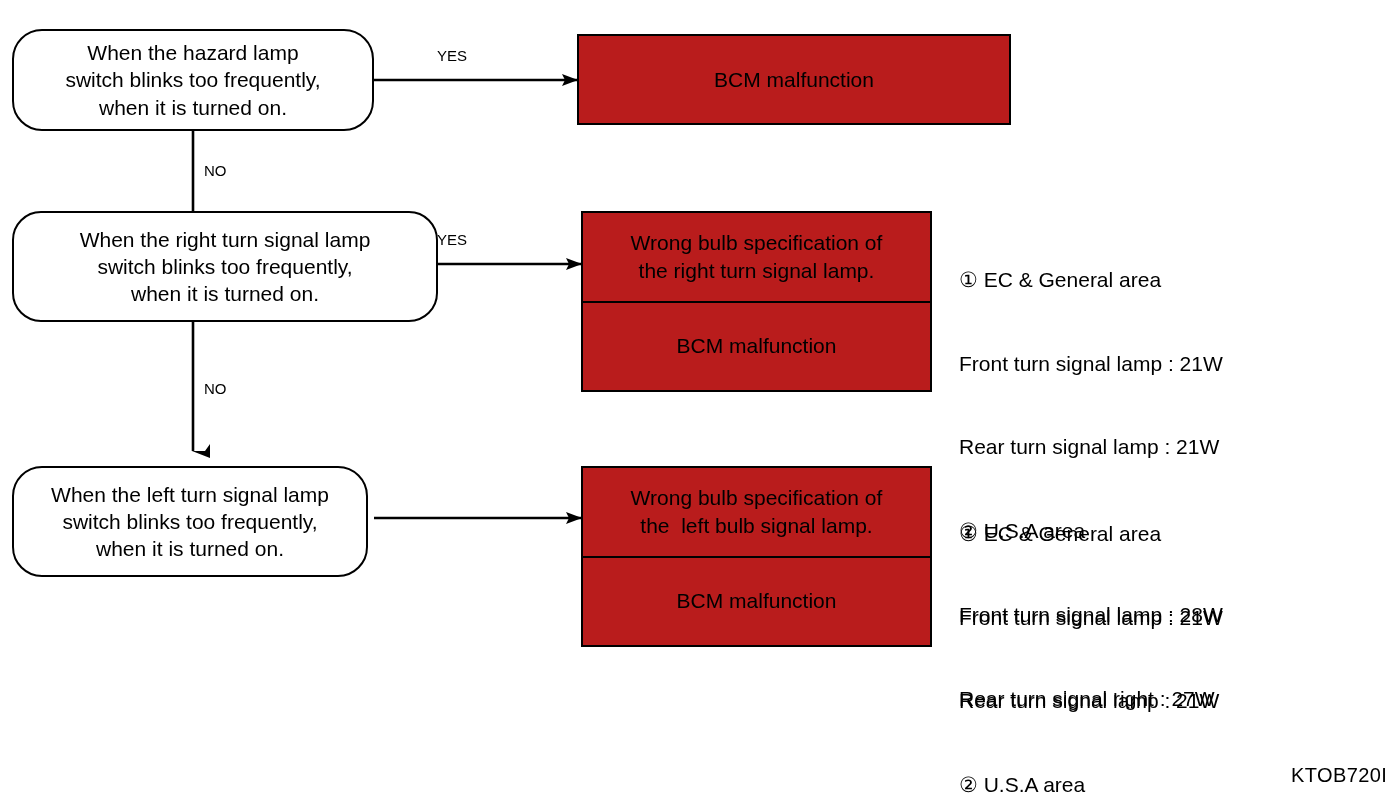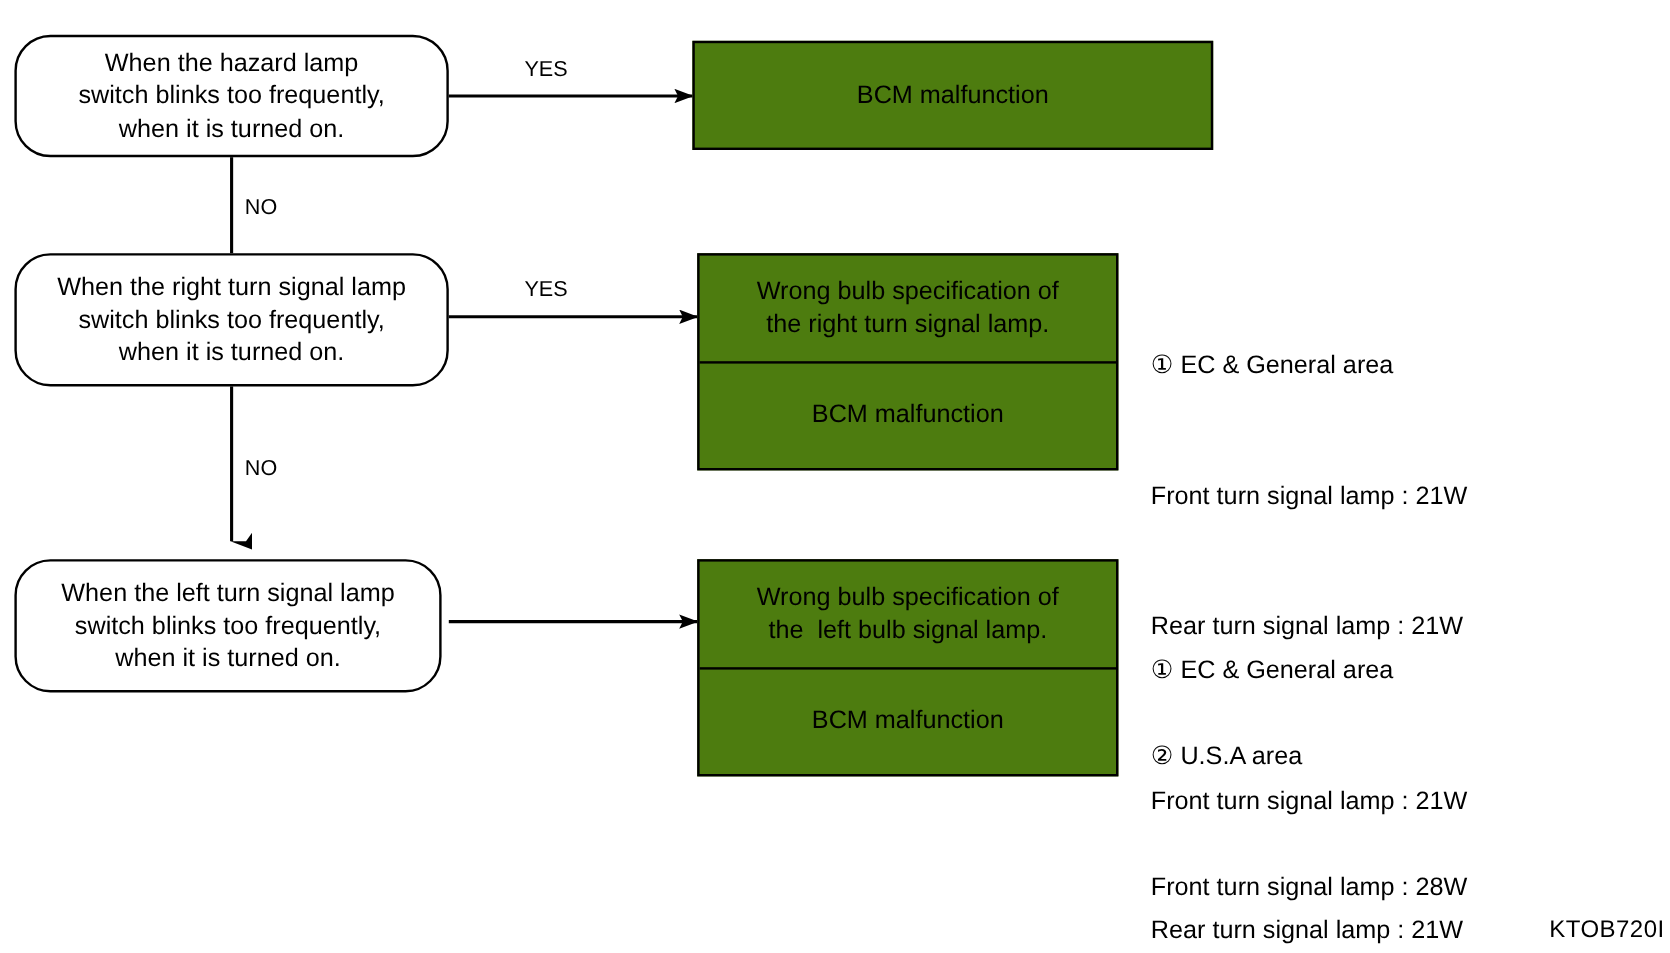--- a/index.html
+++ b/index.html
@@ -44,21 +44,21 @@
   .node .line {
     display: block;
     white-space: pre;
     line-height: 1.30;
     font-size: 21px;
   }
   .resultbox {
     position: absolute;
     box-sizing: border-box;
     border: 2px solid #000000;
-    background: #4d7c0f;
+    background: #b91c1c;
     display: flex;
     flex-direction: column;
   }
   .resultbox .cell {
     flex: 1 1 0;
     display: flex;
     flex-direction: column;
     align-items: center;
     justify-content: center;
     text-align: center;
@@ -68,34 +68,33 @@
     border-top: 2px solid #000000;
   }
   .resultbox .cell .line {
     display: block;
     white-space: pre;
     line-height: 1.32;
     font-size: 21px;
   }
   .edge-label {
     position: absolute;
-    font-size: 18px;
+    font-size: 15px;
     white-space: pre;
     line-height: 1;
   }
   .notes {
     position: absolute;
     font-size: 21px;
     line-height: 1.33;
     white-space: pre;
   }
   .notes .note-line {
     display: block;
     white-space: pre;
-    margin-top: 25px;
   }
   .imgcode {
     position: absolute;
     font-size: 20px;
     letter-spacing: 0.4px;
     white-space: pre;
   }
 </style>
 </head>
 <body>
@@ -122,21 +121,21 @@
 
     <line x1="374" y1="518" x2="581" y2="518" stroke="#000000" stroke-width="2.6" marker-end="url(#arrowRight)"></line>
   </svg>
 
   <div class="node rounded" style="left:12px; top:29px; width:362px; height:102px;">
     <span class="line">When the hazard lamp</span>
     <span class="line">switch blinks too frequently,</span>
     <span class="line">when it is turned on.</span>
   </div>
 
-  <div class="node rounded" style="left:12px; top:211px; width:362px; height:111px;">
+  <div class="node rounded" style="left:12px; top:211px; width:426px; height:111px;border-radius:29px;">
     <span class="line">When the right turn signal lamp</span>
     <span class="line">switch blinks too frequently,</span>
     <span class="line">when it is turned on.</span>
   </div>
 
   <div class="node rounded" style="left:12px; top:466px; width:356px; height:111px;">
     <span class="line">When the left turn signal lamp</span>
     <span class="line">switch blinks too frequently,</span>
     <span class="line">when it is turned on.</span>
   </div>

